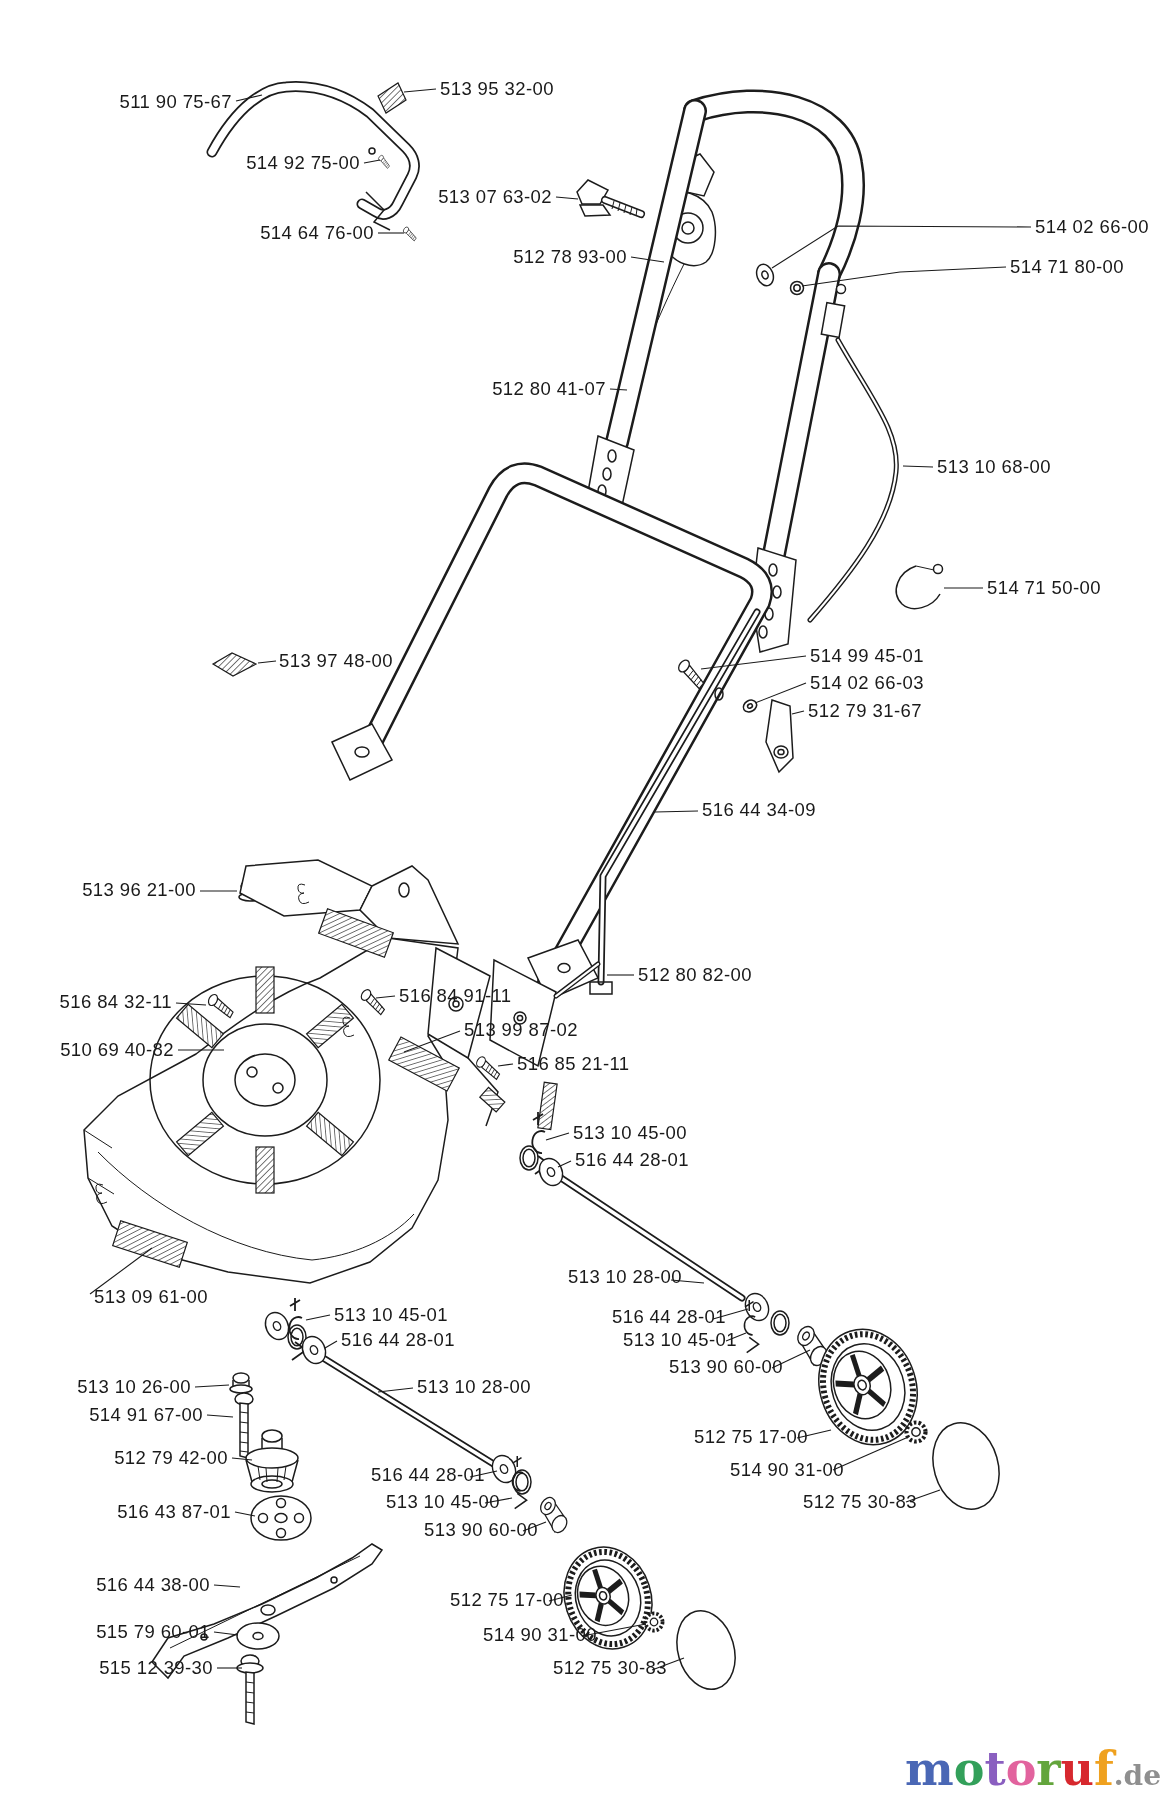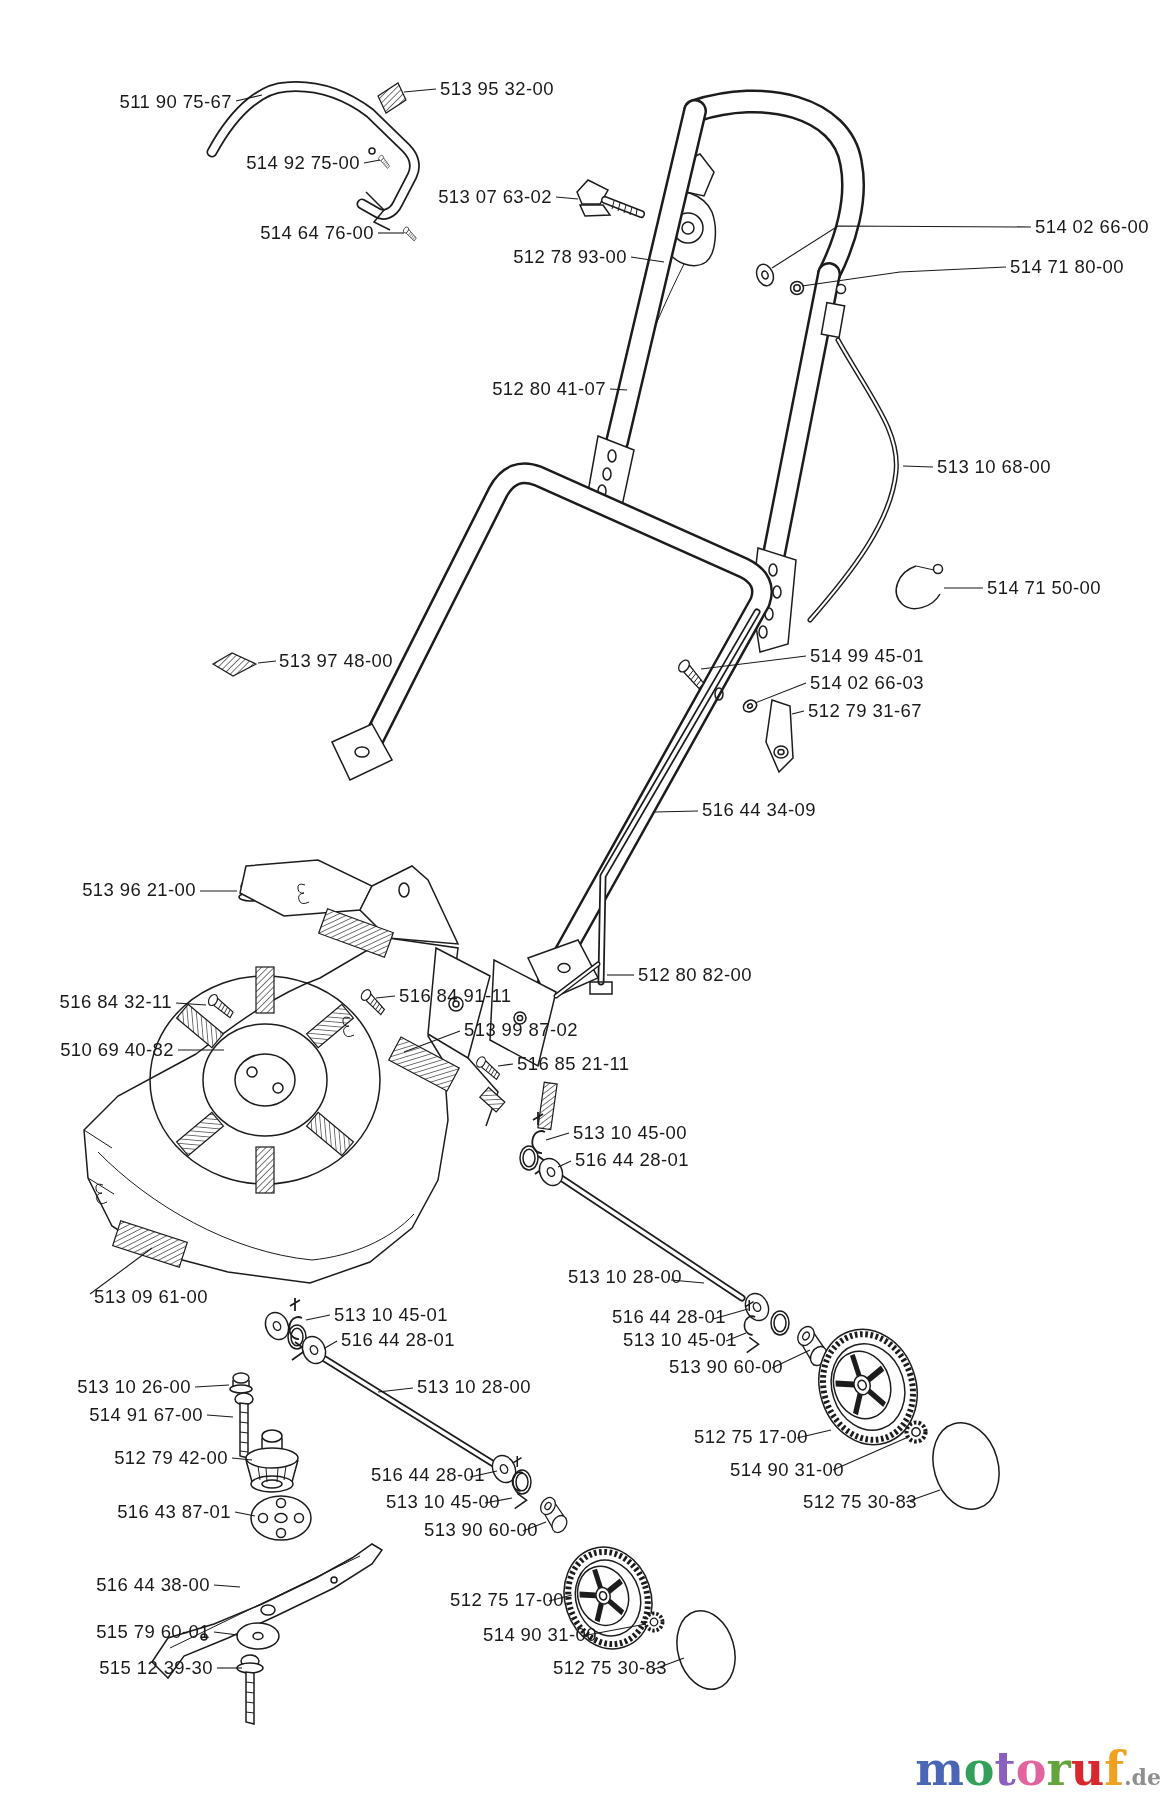--- a/index.html
+++ b/index.html
@@ -16,21 +16,21 @@
   .lnf{stroke:#1c1c1c;stroke-width:1.5;fill:#ffffff;}
   .thin{stroke:#1c1c1c;stroke-width:1;fill:none;}
   .hatched{stroke:#1c1c1c;stroke-width:1.2;fill:url(#hatch);}
   .tube-o{stroke:#1c1c1c;fill:none;stroke-linecap:round;stroke-linejoin:round;}
   .tube-i{stroke:#ffffff;fill:none;stroke-linecap:round;stroke-linejoin:round;}
   .logo{
     position:absolute;right:14px;bottom:8px;
     font-family:"DejaVu Serif","Liberation Serif",serif;
     font-weight:bold;font-size:46px;line-height:1;white-space:nowrap;
   }
-  .logo .suffix{font-size:22px;font-weight:bold;}
+  .logo .suffix{font-size:28px;font-weight:bold;}
 </style>
 </head>
 <body>
 
 <div class="stage">
 <svg width="1175" height="1800" viewBox="0 0 1175 1800" xmlns="http://www.w3.org/2000/svg">
   <defs>
     <pattern id="hatch" patternUnits="userSpaceOnUse" width="4.5" height="4.5" patternTransform="rotate(45)">
       <rect width="4.5" height="4.5" fill="#ffffff"></rect>
       <line x1="0" y1="0" x2="0" y2="4.5" stroke="#555" stroke-width="1.6"></line>

